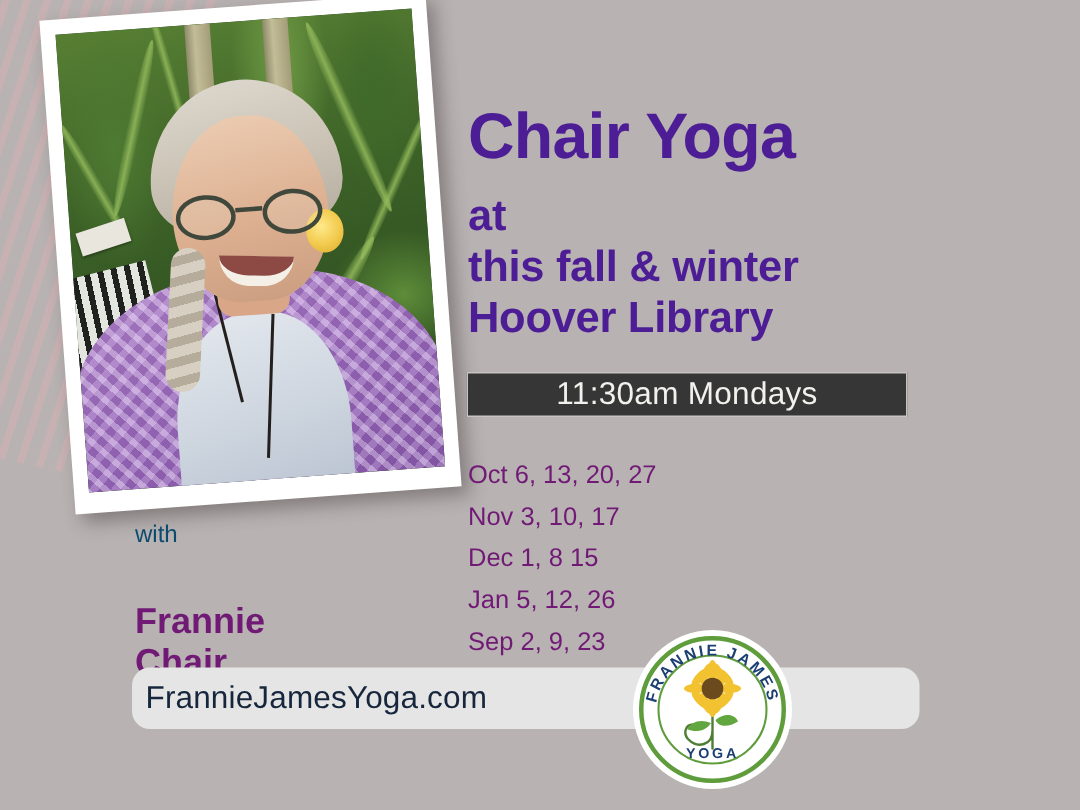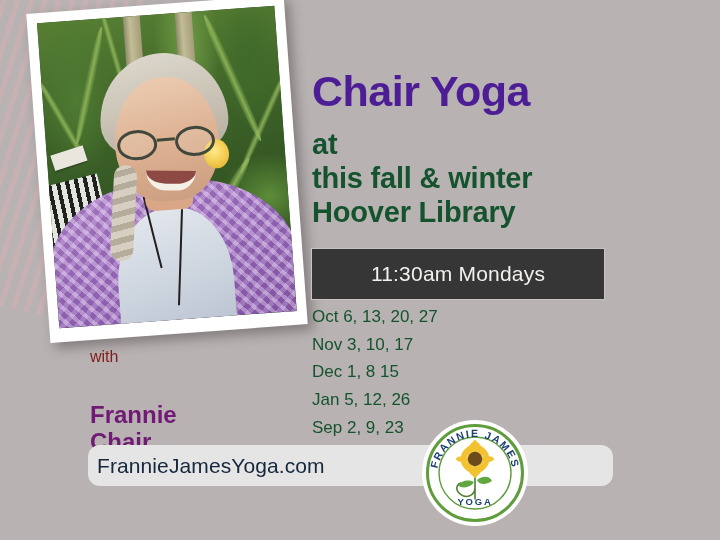--- a/index.html
+++ b/index.html
@@ -263,60 +263,60 @@
     color: #4c1d95;
     font-size: 43px;
     font-weight: bold;
     letter-spacing: -0.5px;
     line-height: 1;
   }
   .subline {
     position: absolute;
     left: 312px;
     top: 128px;
-    color: #14532d;
+    color: #4c1d95;
     font-size: 29px;
     font-weight: bold;
     line-height: 1.17;
     letter-spacing: -0.2px;
   }
   .time-banner {
     position: absolute;
     left: 311px;
     top: 248px;
     width: 294px;
-    height: 52px;
+    height: 30px;
     background: #363636;
     border: 1px solid #c9c4c4;
     box-sizing: border-box;
     display: flex;
     align-items: center;
     justify-content: center;
   }
   .time-banner span {
     color: #f3f1ee;
     font-size: 21px;
     letter-spacing: 0.2px;
   }
   .dates {
     position: absolute;
     left: 312px;
     top: 303px;
-    color: #14532d;
+    color: #701a75;
     font-size: 17px;
     line-height: 1.63;
   }
   .dates div { white-space: nowrap; }
 
   
   .with-label {
     position: absolute;
     left: 90px;
     top: 348px;
-    color: #7f1d1d;
+    color: #0c4a6e;
     font-size: 16px;
   }
   .presenter {
     position: absolute;
     left: 90px;
     top: 373px;
     color: #701a75;
     font-size: 24px;
     font-weight: bold;
     line-height: 1.13;

